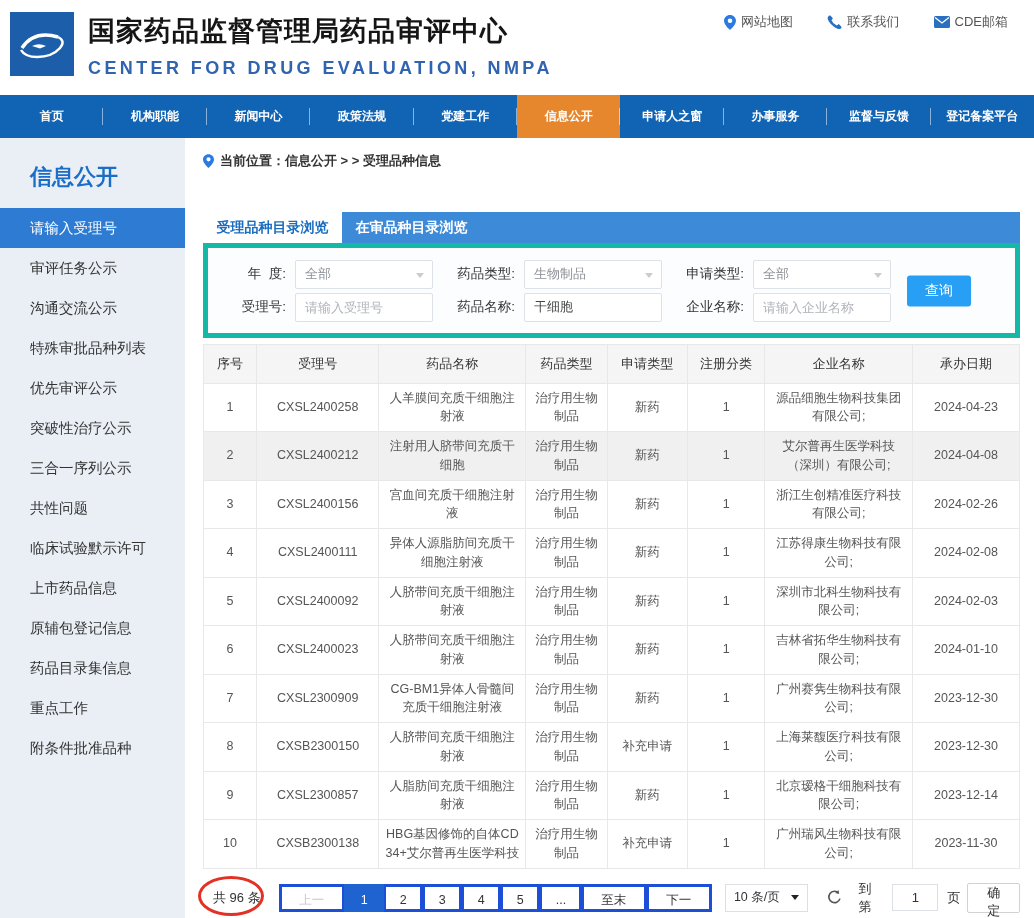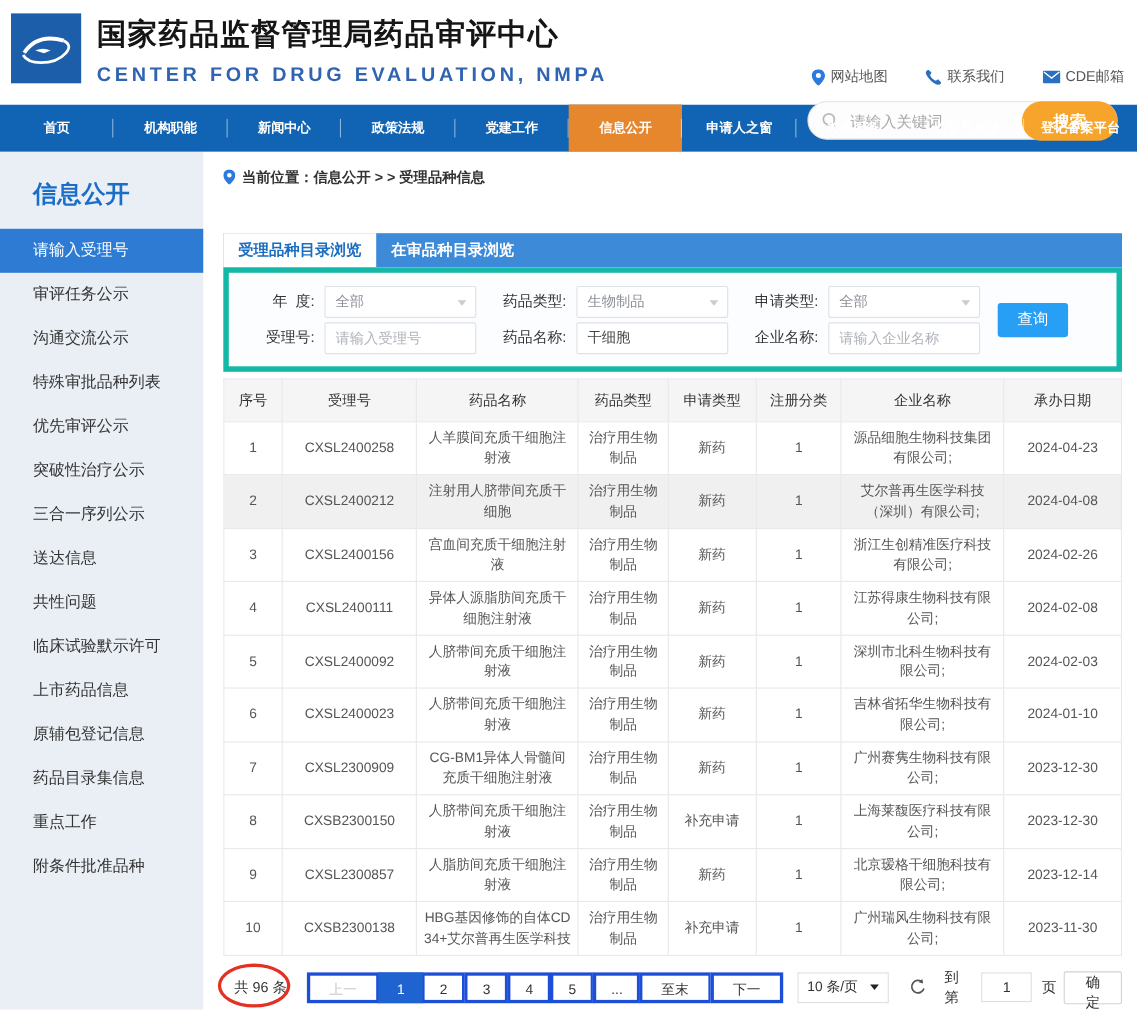--- a/index.html
+++ b/index.html
@@ -7,21 +7,21 @@
   body {
     width:1034px; height:918px; overflow:hidden; background:#fff;
     font-family:"Liberation Sans","DejaVu Sans",sans-serif;
   }
   
   header { height:95px; position:relative; background:#fff; }
   .logo { position:absolute; left:10px; top:12px; width:64px; height:64px; cursor:pointer; }
   .title-block { position:absolute; left:88px; top:13px; }
   .site-title { margin:0; font-size:27px; font-weight:bold; color:#151515; letter-spacing:1px; }
   .site-subtitle { margin-top:9px; font-size:18px; font-weight:bold; color:#3064b0; letter-spacing:3.4px; }
-  .header-right { position:absolute; right:8px; top:13px; width:292px;margin-top:48px; }
+  .header-right { position:absolute; right:22px; top:13px; width:292px; }
   .top-links { display:flex; justify-content:space-between; padding:0 4px; }
   .top-link { display:flex; align-items:center; gap:5px; font-size:13px; color:#555; cursor:pointer; }
   .search-bar { margin-top:13px; position:relative; width:282px; height:35px;
     border:1px solid #e2e2e2; border-radius:18px; background:#fdfdfd; }
   .mag { position:absolute; left:12px; top:9px; }
   .search-bar input { position:absolute; left:36px; top:1px; height:31px; width:170px;
     border:none; outline:none; background:transparent; font-size:14px; color:#333; }
   .search-bar input::placeholder { color:#a9a9a9; }
   .search-btn { position:absolute; right:-1px; top:-1px; height:36px; width:87px;
     border:none; border-radius:18px; background:#f7a42c; color:#fff; font-size:15px; font-weight:bold; cursor:pointer; }
@@ -118,30 +118,20 @@
           <span>联系我们</span>
         </span>
         <span class="top-link">
           <svg width="16" height="12" viewBox="0 0 16 12">
               <rect width="16" height="12" rx="1.5" fill="#2a6fc0"></rect>
               <path d="M1 1.5 8 7l7-5.5" stroke="#fff" stroke-width="1.3" fill="none"></path>
             </svg>
           <span>CDE邮箱</span>
         </span>
       </div>
-      <div class="search-bar">
-        <span class="mag">
-          <svg width="16" height="16" viewBox="0 0 16 16">
-              <circle cx="6.5" cy="6.5" r="5" stroke="#b9b9b9" stroke-width="1.6" fill="none"></circle>
-              <line x1="10.5" y1="10.5" x2="14.5" y2="14.5" stroke="#b9b9b9" stroke-width="1.6"></line>
-            </svg>
-        </span>
-        <input placeholder="请输入关键词" style="">
-        <button class="search-btn">搜索</button>
-      </div>
     </div>
   </header>
 
   <nav>
     <ul id="nav-list">
         <li>首页</li>
         <li>机构职能</li>
         <li>新闻中心</li>
         <li>政策法规</li>
         <li>党建工作</li>
@@ -157,21 +147,20 @@
     <aside>
       <div class="side-title">信息公开</div>
       <ul id="side-list">
           <li class="active">请输入受理号</li>
           <li>审评任务公示</li>
           <li>沟通交流公示</li>
           <li>特殊审批品种列表</li>
           <li>优先审评公示</li>
           <li>突破性治疗公示</li>
           <li>三合一序列公示</li>
-          <li>送达信息</li>
           <li>共性问题</li>
           <li>临床试验默示许可</li>
           <li>上市药品信息</li>
           <li>原辅包登记信息</li>
           <li>药品目录集信息</li>
           <li>重点工作</li>
           <li>附条件批准品种</li>
         </ul>
     </aside>
 

